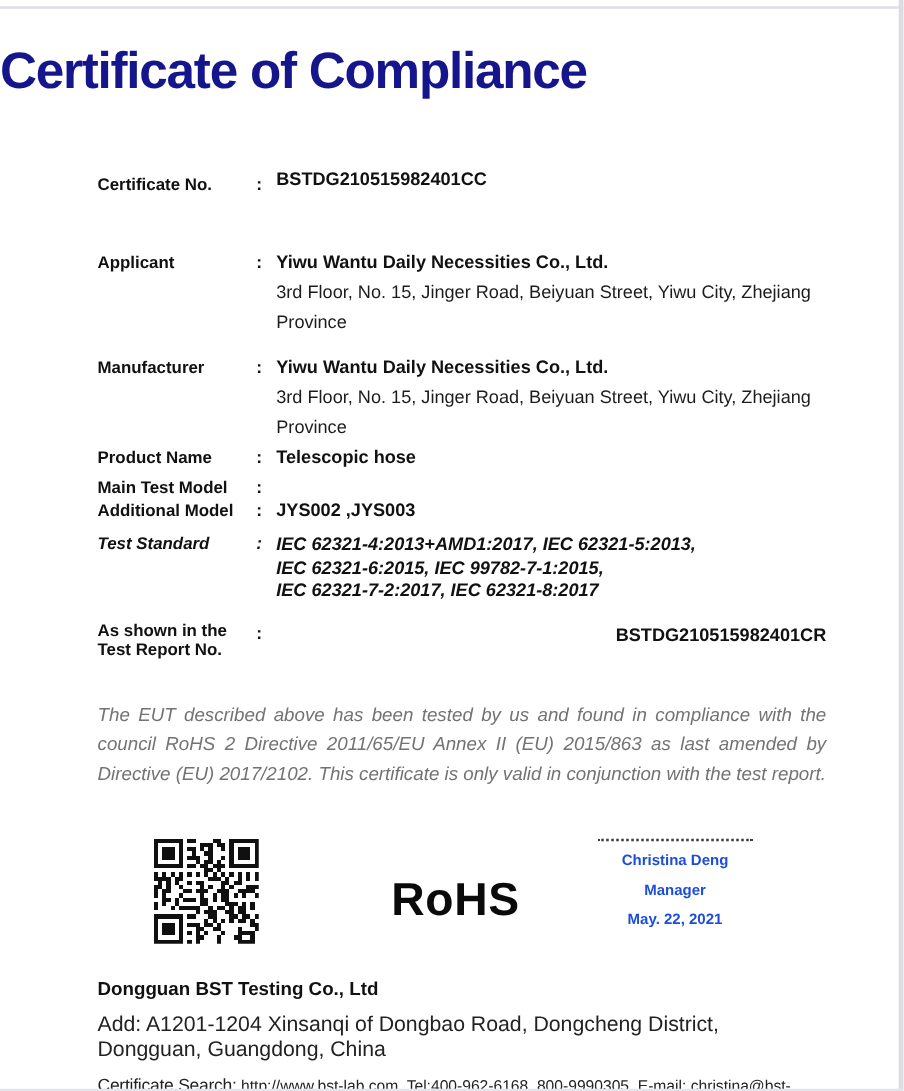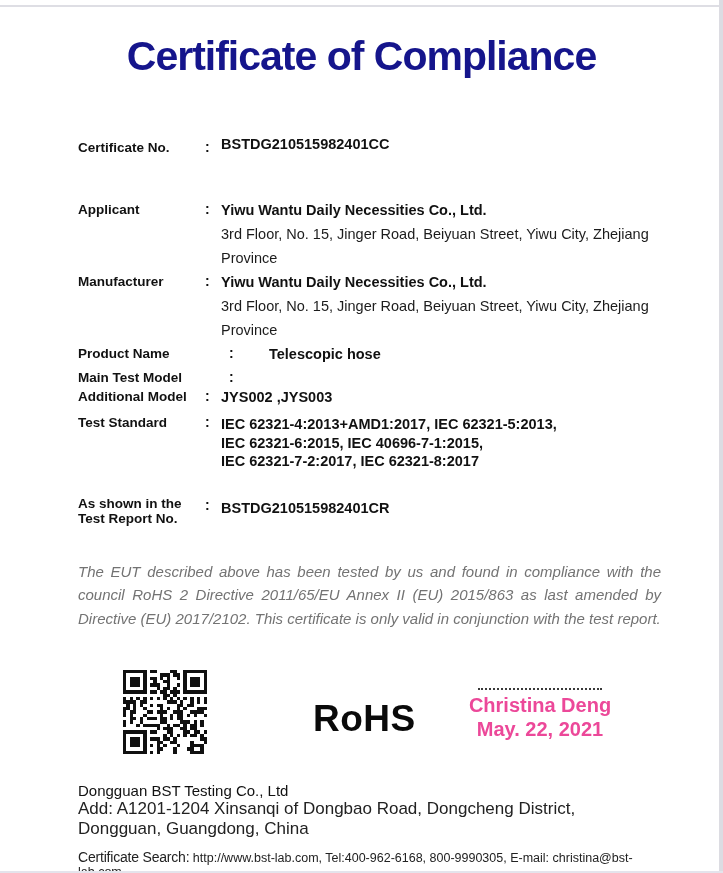--- a/index.html
+++ b/index.html
@@ -14,21 +14,20 @@
   }
 
   
   .edge-top    { position: absolute; top: 5px; left: 0; right: 0; height: 2px; background: #dedee4; }
   .edge-right  { position: absolute; top: 0; right: 0; bottom: 0; width: 4px; background: #dcdce2; }
   .edge-bottom { position: absolute; bottom: 0; left: 0; right: 0; height: 2px; background: #e4e4ec; }
 
   .doc-title {
     margin: 0;
     padding-top: 34px;
-    text-align: center;
     font-size: 41px;
     font-weight: bold;
     letter-spacing: -1px;
     color: #15158c;
     line-height: 44px;
   }
 
   .content { padding: 0 62px 0 78px; }
 
   .fields { margin-top: 58px; }
@@ -49,27 +48,27 @@
     font-weight: bold;
     font-size: 14px;
     padding-top: 3px;
     color: #111;
   }
   .f-value { flex: 1; font-size: 14.5px; line-height: 24px; color: #1c1c1c; }
   .f-value .v-bold { font-weight: bold; color: #111; }
 
   .row-certno   { margin-bottom: 42px; }
   .row-certno .f-value { line-height: 17px; }
-  .row-applicant, .row-manufacturer { margin-bottom: 0px; }
-  .row-product, .row-mainmodel { margin-bottom: 0px; gap: 24px; }
+  .row-applicant, .row-manufacturer { margin-bottom: 0px; margin-top: 12px; }
+  .row-product, .row-mainmodel { margin-bottom: 0px; }
   .row-addmodel { margin-bottom: 2px; }
   .row-standard .f-value { line-height: 18.5px; padding-top: 4px; }
-  .row-standard { margin-bottom: 23px; }
+  .row-standard { margin-bottom: 12px; font-style: italic; }
   .row-report .f-label { padding-top: 2px; }
-  .row-report .f-value { line-height: 17px; padding-top: 6px; }
+  .row-report .f-value { line-height: 17px; padding-top: 6px; text-align: right; }
 
   .statement {
     margin-top: 33px;
     font-size: 15px;
     line-height: 23.5px;
     text-align: justify;
     color: #737373;
     font-style: italic;
   }
 
@@ -82,37 +81,37 @@
     top: 30px;
     font-size: 37px;
     font-weight: bold;
     letter-spacing: 0.5px;
     color: #0a0a0a;
     margin-left: 17px;
   }
   .signature {
     position: absolute;
     left: 390px;
-    top: 20px;
+    top: 2px;
     width: 144px;
     text-align: center;
     font-weight: bold;
-    font-size: 20px;
+    font-size: 12px;
     line-height: 23.5px;
-    color: #ec4899;
+    color: #1d4ed8;
   }
   .sig-dotted {
     width: 124px;
     margin: 0 auto 4px auto;
     border-top: 2px dotted #3a3a3a;
     height: 0;
   }
 
   .footer { margin-top: 22px; }
-  .footer-company { font-size: 15px; font-weight: normal; color: #111; }
+  .footer-company { font-size: 15px; font-weight: bold; color: #111; margin-bottom: 10px; }
   .footer-address { font-size: 17px; color: #222; margin-bottom: 10px; }
   .footer-search  { font-size: 12.5px; color: #222; }
   .footer-search .search-label { font-size: 14px; letter-spacing: -0.2px; }
 </style>
 </head>
 <body>
 
 <div class="page">
   <div class="edge-top"></div>
   <div class="edge-right"></div>
@@ -165,21 +164,21 @@
         <div class="f-label">Additional Model</div>
         <div class="f-colon">:</div>
         <div class="f-value"><span class="v-bold">JYS002 ,JYS003</span></div>
       </div>
 
       <div class="f-row row-standard">
         <div class="f-label">Test Standard</div>
         <div class="f-colon">:</div>
         <div class="f-value">
           <div class="v-bold">IEC 62321-4:2013+AMD1:2017, IEC 62321-5:2013,</div>
-          <div class="v-bold">IEC 62321-6:2015, IEC 40696-7-1:2015,</div>
+          <div class="v-bold">IEC 62321-6:2015, IEC 99782-7-1:2015,</div>
           <div class="v-bold">IEC 62321-7-2:2017, IEC 62321-8:2017</div>
         </div>
       </div>
 
       <div class="f-row row-report">
         <div class="f-label">As shown in the Test Report No.</div>
         <div class="f-colon">:</div>
         <div class="f-value"><span class="v-bold">BSTDG210515982401CR</span></div>
       </div>
 
@@ -406,20 +405,21 @@
             <rect x="20" y="24" width="1" height="1"></rect>
             <rect x="21" y="24" width="1" height="1"></rect>
             <rect x="22" y="24" width="1" height="1"></rect>
             <rect x="23" y="24" width="1" height="1"></rect>
           </svg>
       </div>
       <div class="rohs-mark">RoHS</div>
       <div class="signature">
         <div class="sig-dotted"></div>
         <div>Christina Deng</div>
+        <div>Manager</div>
         <div>May. 22, 2021</div>
       </div>
     </div>
 
     <div class="footer">
       <div class="footer-company">Dongguan BST Testing Co., Ltd</div>
       <div class="footer-address">Add: A1201-1204 Xinsanqi of Dongbao Road, Dongcheng District, Dongguan, Guangdong, China</div>
       <div class="footer-search">
         <span class="search-label">Certificate Search:</span>
         <span>http://www.bst-lab.com, Tel:400-962-6168, 800-9990305, E-mail: christina@bst-lab.com</span>

